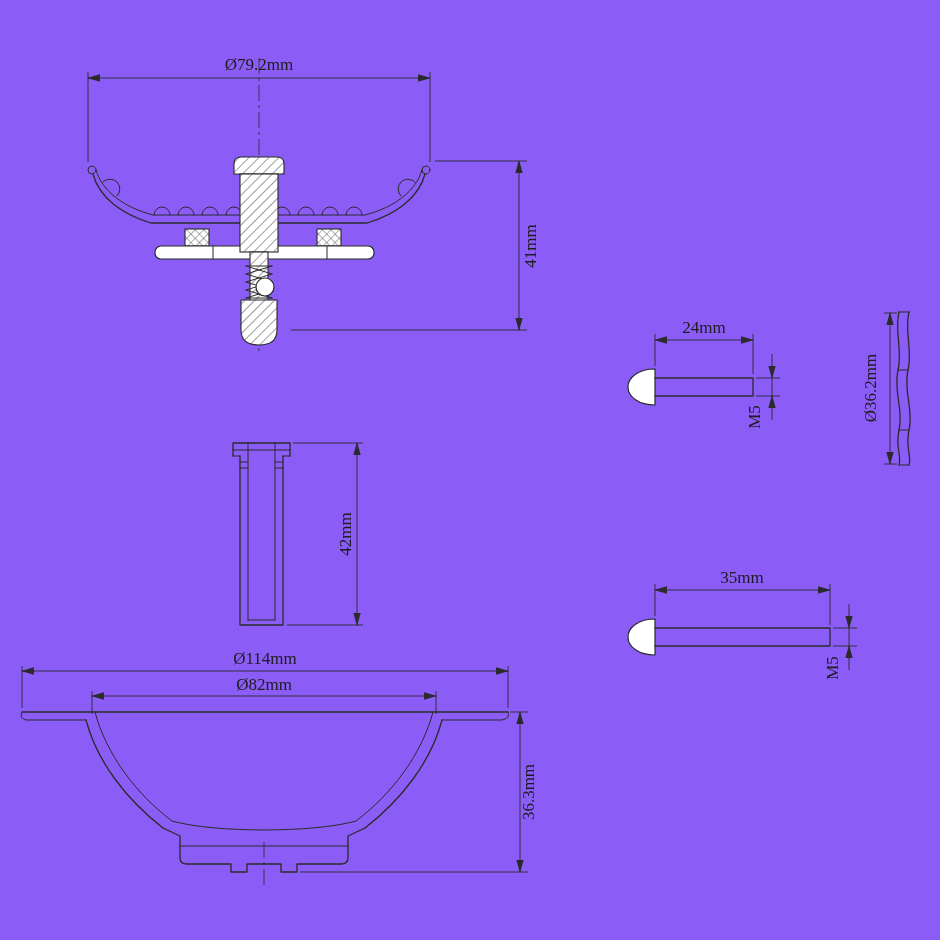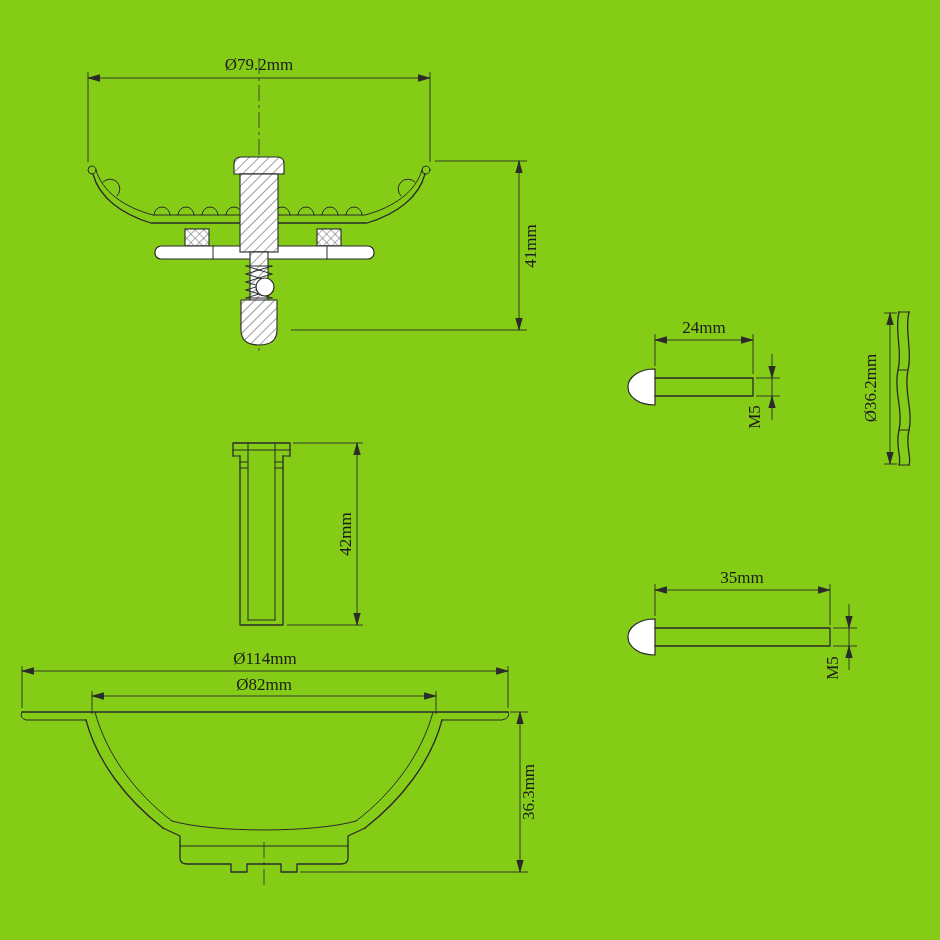--- a/index.html
+++ b/index.html
@@ -1,16 +1,16 @@
 <!DOCTYPE html>
 <html><head>
 <meta charset="utf-8">
 <style>
   html,body{margin:0;padding:0;background:#ffffff;width:940px;height:940px;overflow:hidden}
-  .canvas{position:relative;width:940px;height:940px;background:#84cc16}
+  .canvas{position:relative;width:940px;height:940px;background:#8b5cf6}
   svg{display:block}
   .ol{stroke:#2b2b2b;stroke-width:1.3;fill:none;stroke-linecap:round;stroke-linejoin:round}
   .ol2{stroke:#2b2b2b;stroke-width:1;fill:none;stroke-linecap:round;stroke-linejoin:round}
   .dim{stroke:#2b2b2b;stroke-width:0.9;fill:none}
   .cl{stroke:#2b2b2b;stroke-width:0.8;fill:none;stroke-dasharray:16 4 3 4}
   .dtxt{font-family:"Liberation Serif",serif;font-size:17px;fill:#1d1d1d}
   .hatched{fill:url(#hatch);stroke:#2b2b2b;stroke-width:1.1}
   .xhatched{fill:url(#xhatch);stroke:#2b2b2b;stroke-width:1.1}
   .fillw{fill:#ffffff;stroke:#2b2b2b;stroke-width:1.2}
 </style>

